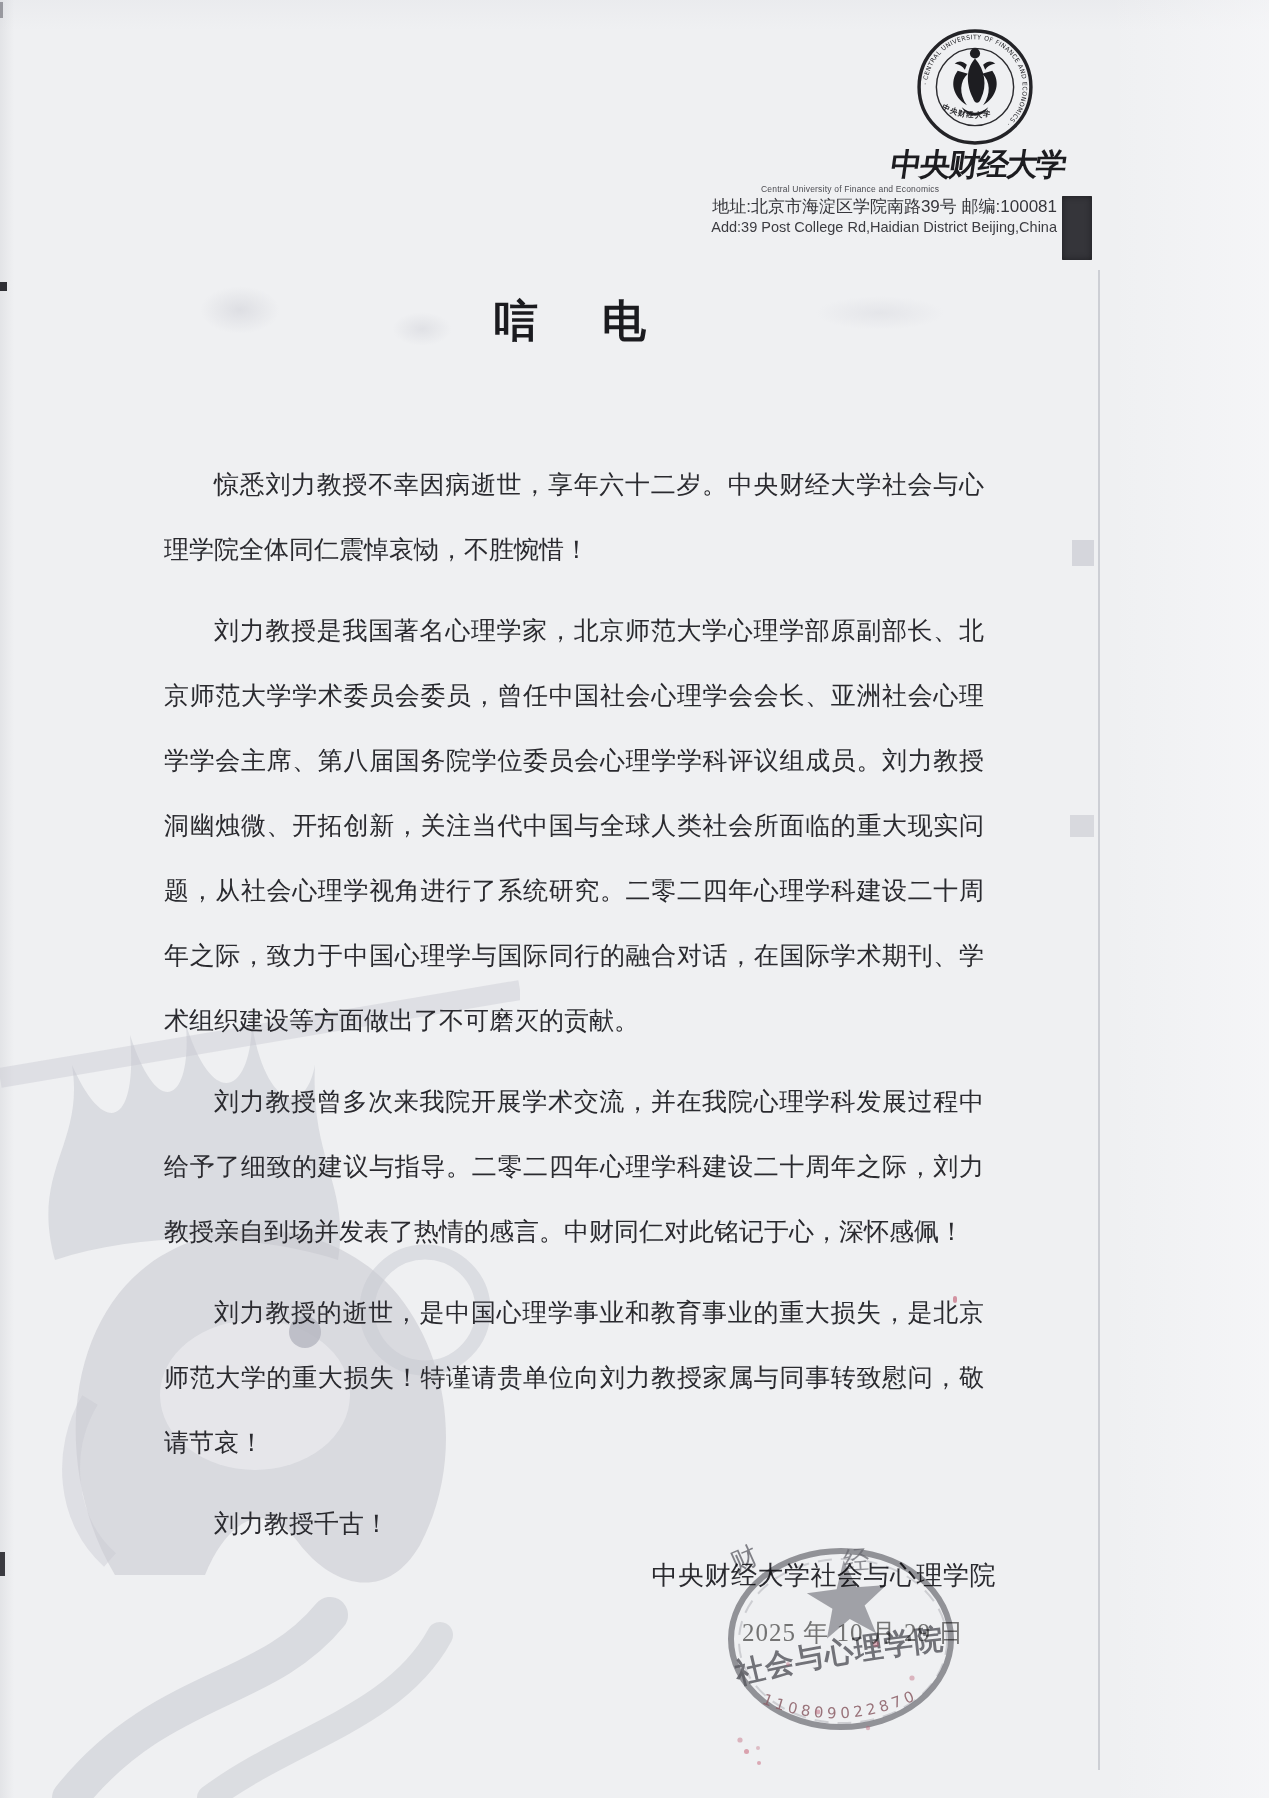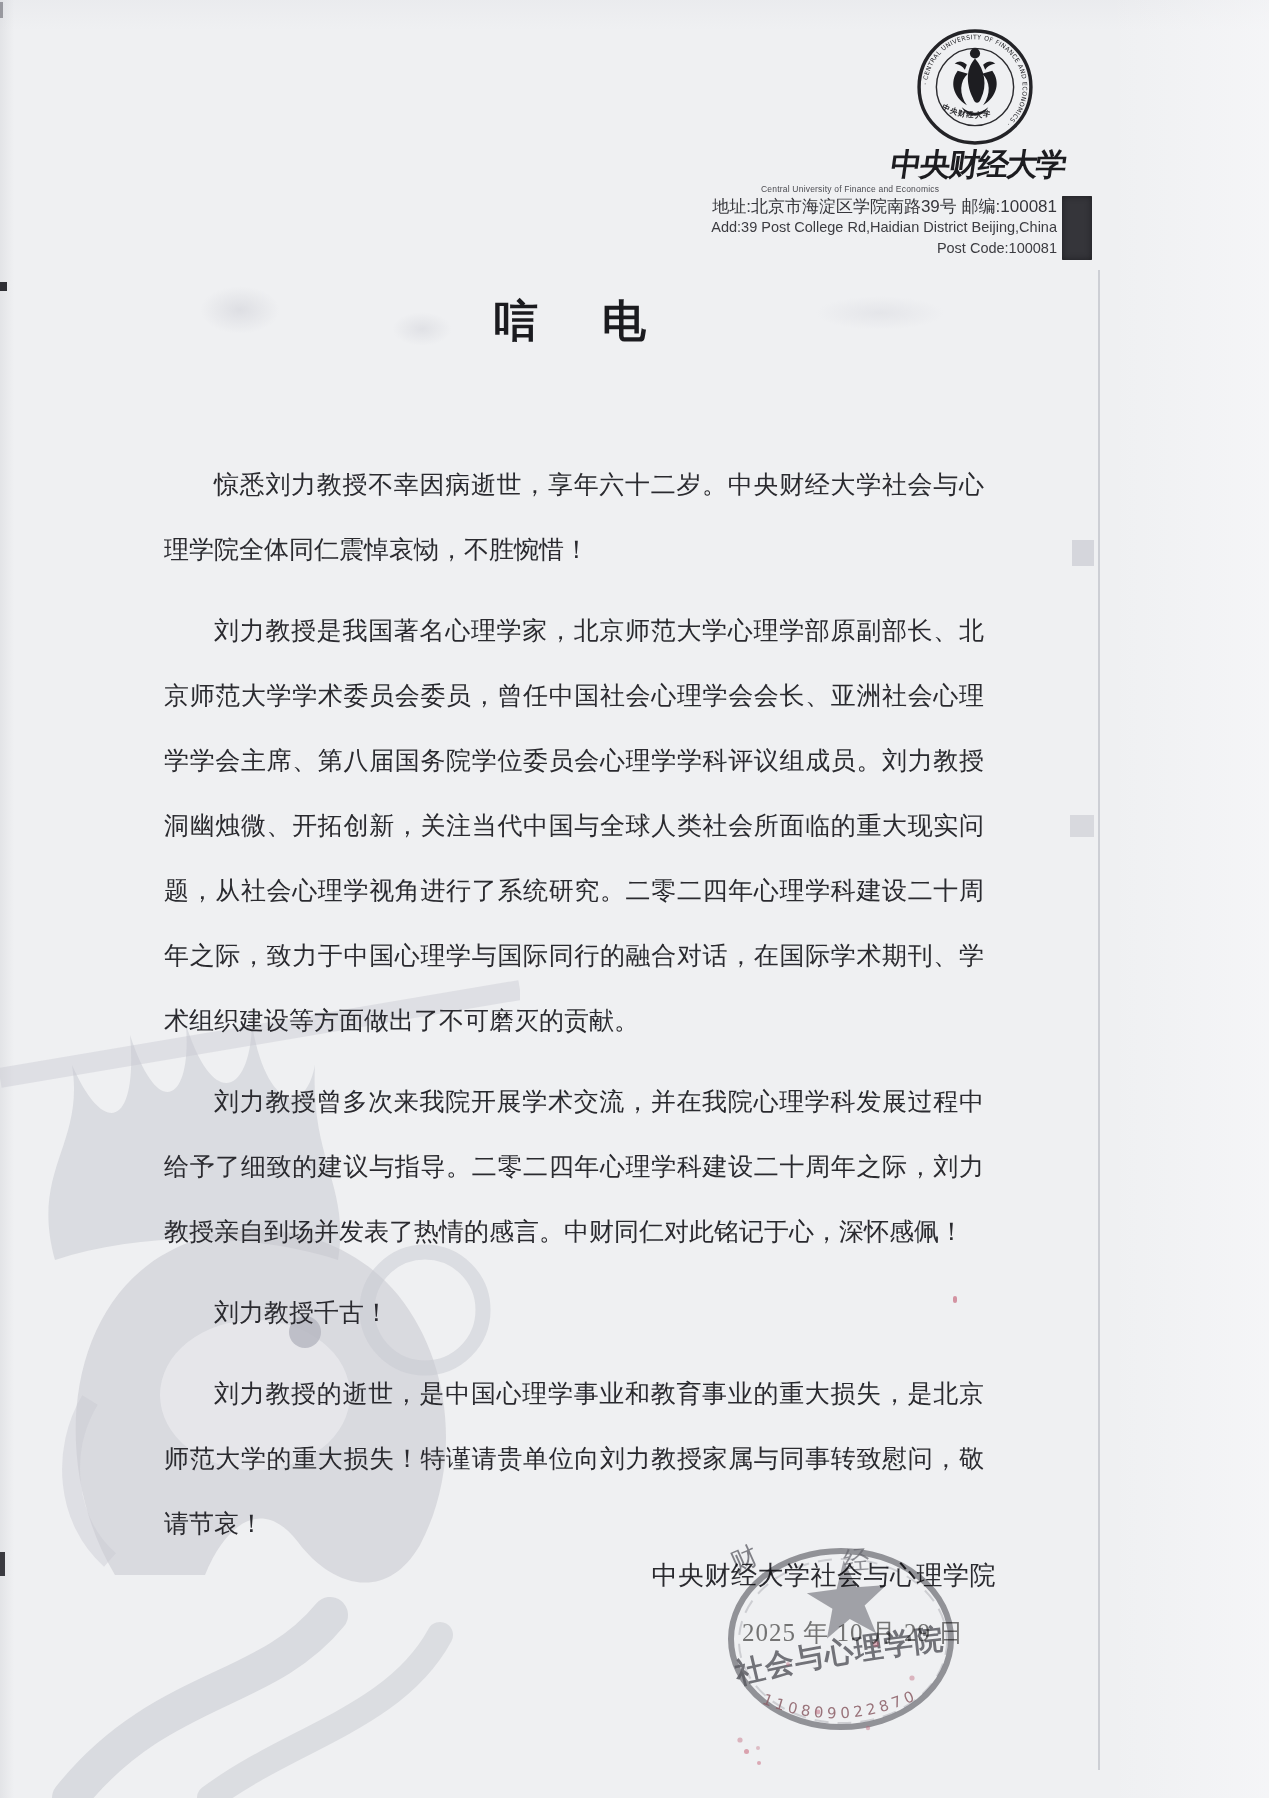--- a/index.html
+++ b/index.html
@@ -124,31 +124,30 @@
     <text font-size="7.5" font-weight="bold" fill="#222226" letter-spacing="1">
       <textPath href="#sealBottomPath" startOffset="6">中央财经大学</textPath>
     </text>
   </svg>
 
   <div class="uni-name-cn">中央财经大学</div>
   <div class="uni-name-en">Central University of Finance and Economics</div>
   <div class="addr-block">
     <div class="addr-cn">地址:北京市海淀区学院南路39号  邮编:100081</div>
     <div class="addr-en">Add:39 Post College Rd,Haidian District Beijing,China</div>
-    <div class="addr-en">Post Code:100081</div>
   </div>
 
   <div class="doc-title">唁　电</div>
 
   <div class="body-text">
     <p class="para">惊悉刘力教授不幸因病逝世，享年六十二岁。中央财经大学社会与心理学院全体同仁震悼哀恸，不胜惋惜！</p>
     <p class="para">刘力教授是我国著名心理学家，北京师范大学心理学部原副部长、北京师范大学学术委员会委员，曾任中国社会心理学会会长、亚洲社会心理学学会主席、第八届国务院学位委员会心理学学科评议组成员。刘力教授洞幽烛微、开拓创新，关注当代中国与全球人类社会所面临的重大现实问题，从社会心理学视角进行了系统研究。二零二四年心理学科建设二十周年之际，致力于中国心理学与国际同行的融合对话，在国际学术期刊、学术组织建设等方面做出了不可磨灭的贡献。</p>
     <p class="para">刘力教授曾多次来我院开展学术交流，并在我院心理学科发展过程中给予了细致的建议与指导。二零二四年心理学科建设二十周年之际，刘力教授亲自到场并发表了热情的感言。中财同仁对此铭记于心，深怀感佩！</p>
+    <p class="para">刘力教授的逝世，是中国心理学事业和教育事业的重大损失，是北京师范大学的重大损失！特谨请贵单位向刘力教授家属与同事转致慰问，敬请节哀！</p>
     <p class="para">刘力教授千古！</p>
-    <p class="para">刘力教授的逝世，是中国心理学事业和教育事业的重大损失，是北京师范大学的重大损失！特谨请贵单位向刘力教授家属与同事转致慰问，敬请节哀！</p>
   </div>
 
   <div class="signature">中央财经大学社会与心理学院</div>
   <div class="doc-date">2025 年 10 月 29 日</div>
 
   <svg class="stamp" viewBox="0 0 232 215">
     <defs>
       <path id="stampMidPath" d="M10 142 Q 116 116 222 106"></path>
       <path id="stampNumPath" d="M28 158 Q 116 198 206 150"></path>
     </defs>

